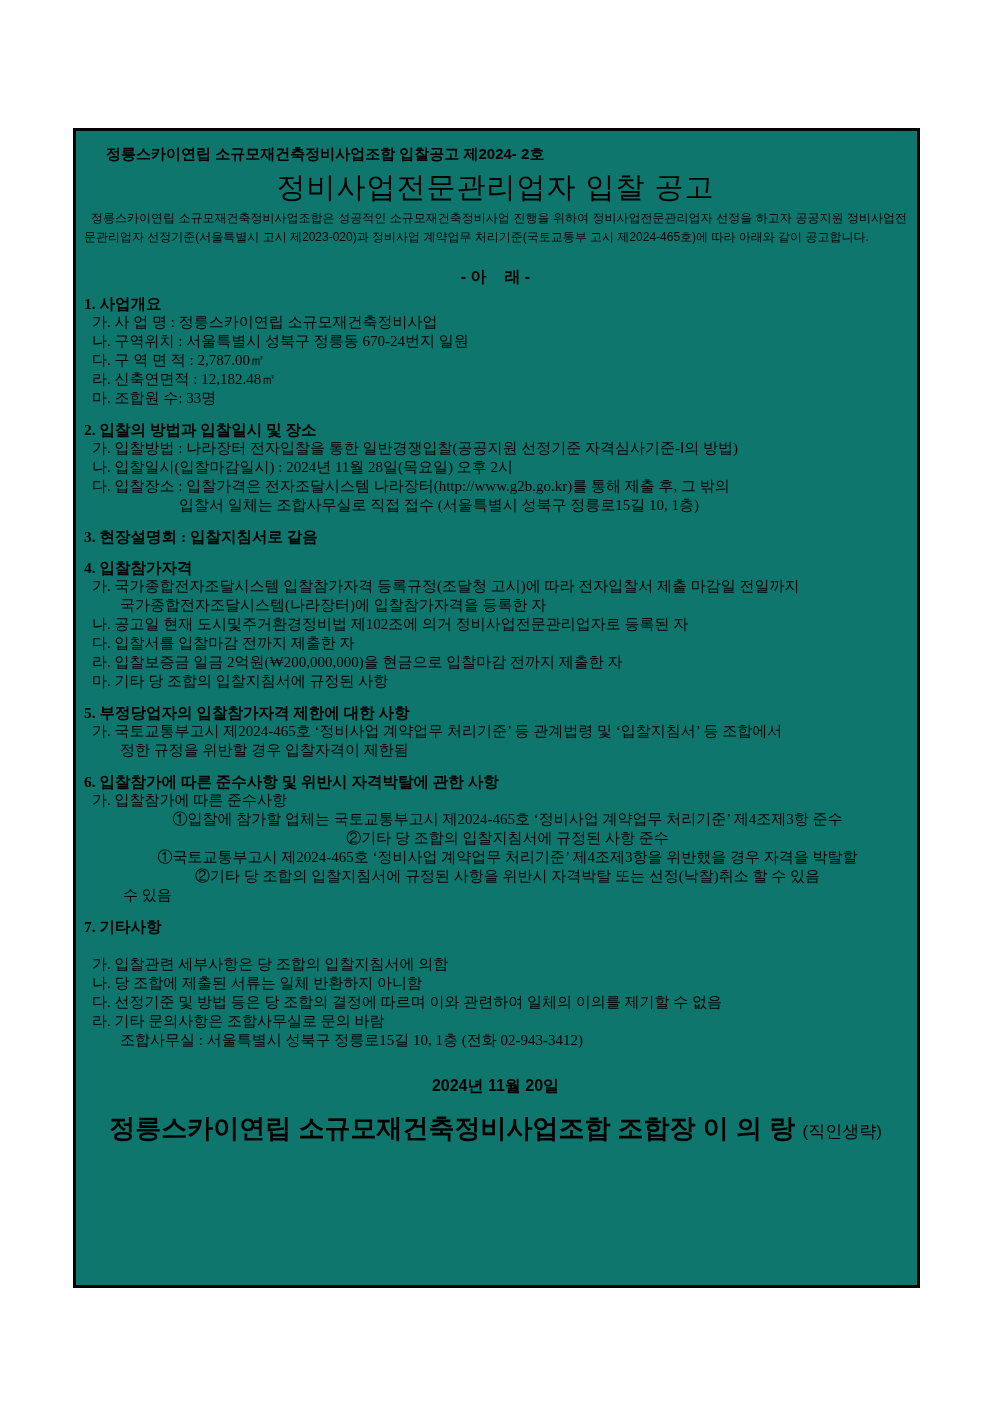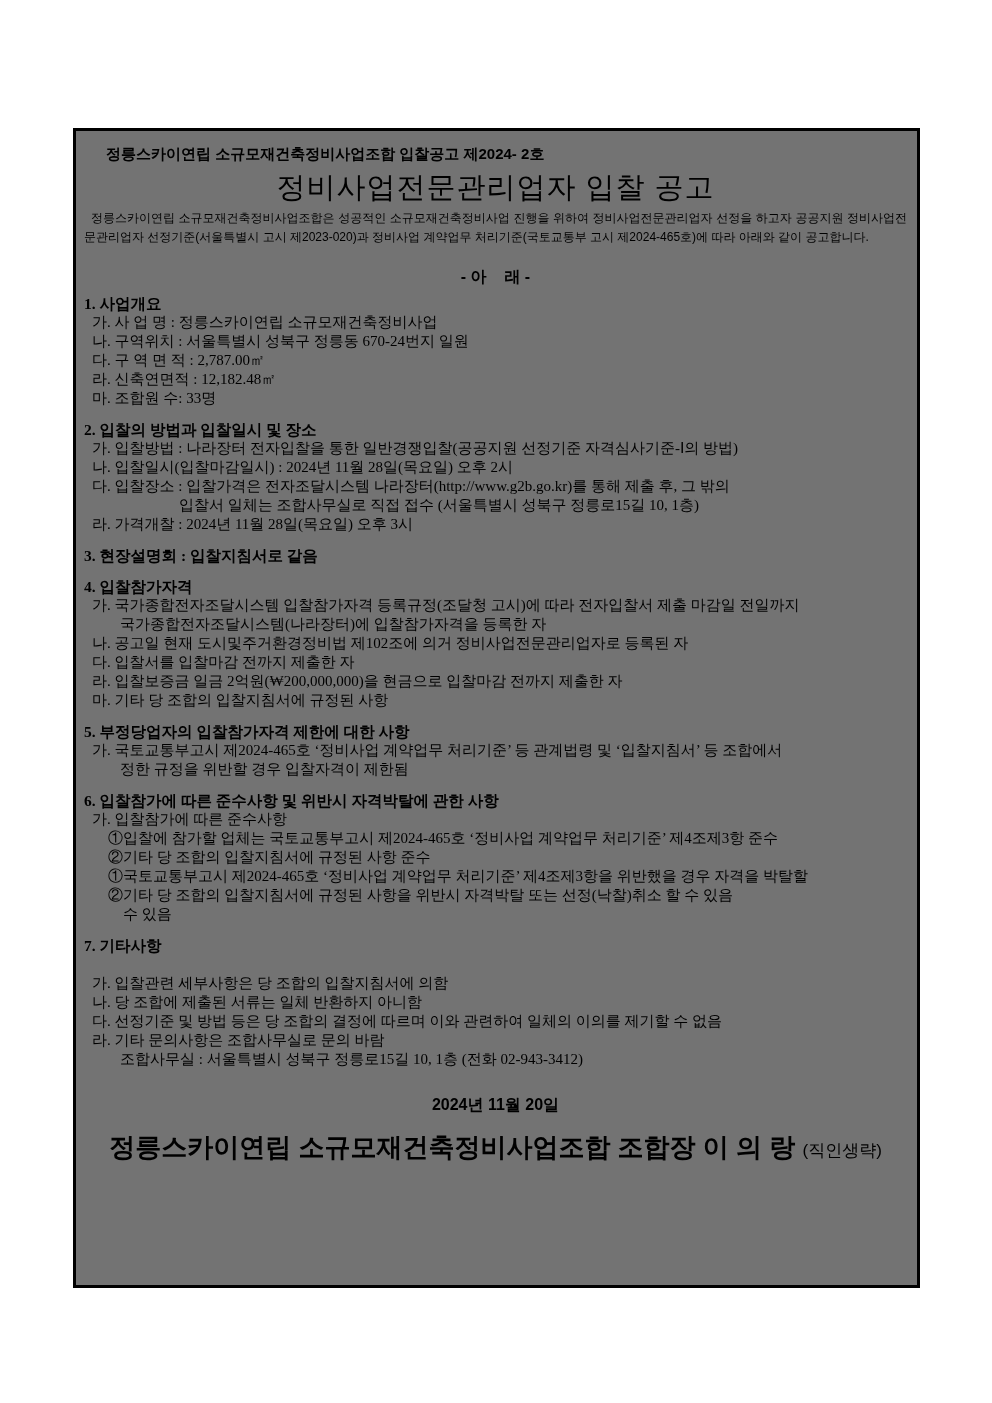--- a/index.html
+++ b/index.html
@@ -12,21 +12,21 @@
     color: #000000;
     position: relative;
   }
   .doc-border {
     position: absolute;
     left: 73px;
     top: 128px;
     width: 841px;
     height: 1154px;
     border: 3px solid #000000;
-    background: #737373;
+    background: #0f766e;
     box-sizing: content-box;
   }
   .doc-content {
     padding: 13px 10px 0 8px;
   }
   .doc-no {
     font-weight: bold;
     font-size: 15px;
     line-height: 19px;
     margin-left: 22px;
@@ -66,21 +66,21 @@
   }
   .sec-heading.gap-after { margin-bottom: 19px; }
   .line {
     font-size: 15px;
     line-height: 19px;
     white-space: pre-wrap;
     word-break: break-all;
   }
   .ind1 { padding-left: 8px; }
   .ind2 { padding-left: 36px; }
-  .ind3 { padding-left: 24px; }
+  .ind3 { padding-left: 24px; text-align: center; }
   .ind4 { padding-left: 95px; }
   .ind5 { padding-left: 39px; }
   .date-line {
     text-align: center;
     font-weight: bold;
     font-size: 16px;
     line-height: 19px;
     margin-top: 26px;
   }
   .signature-line {
@@ -119,21 +119,20 @@
           <div class="line ind1">다. 구 역 면 적 : 2,787.00㎡</div>
           <div class="line ind1">라. 신축연면적 : 12,182.48㎡</div>
           <div class="line ind1">마. 조합원 수: 33명</div>
         </div>
         <div class="sec">
           <div class="sec-heading">2. 입찰의 방법과 입찰일시 및 장소</div>
           <div class="line ind1">가. 입찰방법 : 나라장터 전자입찰을 통한 일반경쟁입찰(공공지원 선정기준 자격심사기준-Ⅰ의 방법)</div>
           <div class="line ind1">나. 입찰일시(입찰마감일시) : 2024년 11월 28일(목요일) 오후 2시</div>
           <div class="line ind1">다. 입찰장소 : 입찰가격은 전자조달시스템 나라장터(http://www.g2b.go.kr)를 통해 제출 후, 그 밖의</div>
           <div class="line ind4">입찰서 일체는 조합사무실로 직접 접수 (서울특별시 성북구 정릉로15길 10, 1층)</div>
-          <div class="line ind1">라. 가격개찰 : 2024년 11월 28일(목요일) 오후 3시</div>
         </div>
         <div class="sec">
           <div class="sec-heading">3. 현장설명회 : 입찰지침서로 같음</div>
         </div>
         <div class="sec">
           <div class="sec-heading">4. 입찰참가자격</div>
           <div class="line ind1">가. 국가종합전자조달시스템 입찰참가자격 등록규정(조달청 고시)에 따라 전자입찰서 제출 마감일 전일까지</div>
           <div class="line ind2">국가종합전자조달시스템(나라장터)에 입찰참가자격을 등록한 자</div>
           <div class="line ind1">나. 공고일 현재 도시및주거환경정비법 제102조에 의거 정비사업전문관리업자로 등록된 자</div>
           <div class="line ind1">다. 입찰서를 입찰마감 전까지 제출한 자</div>

